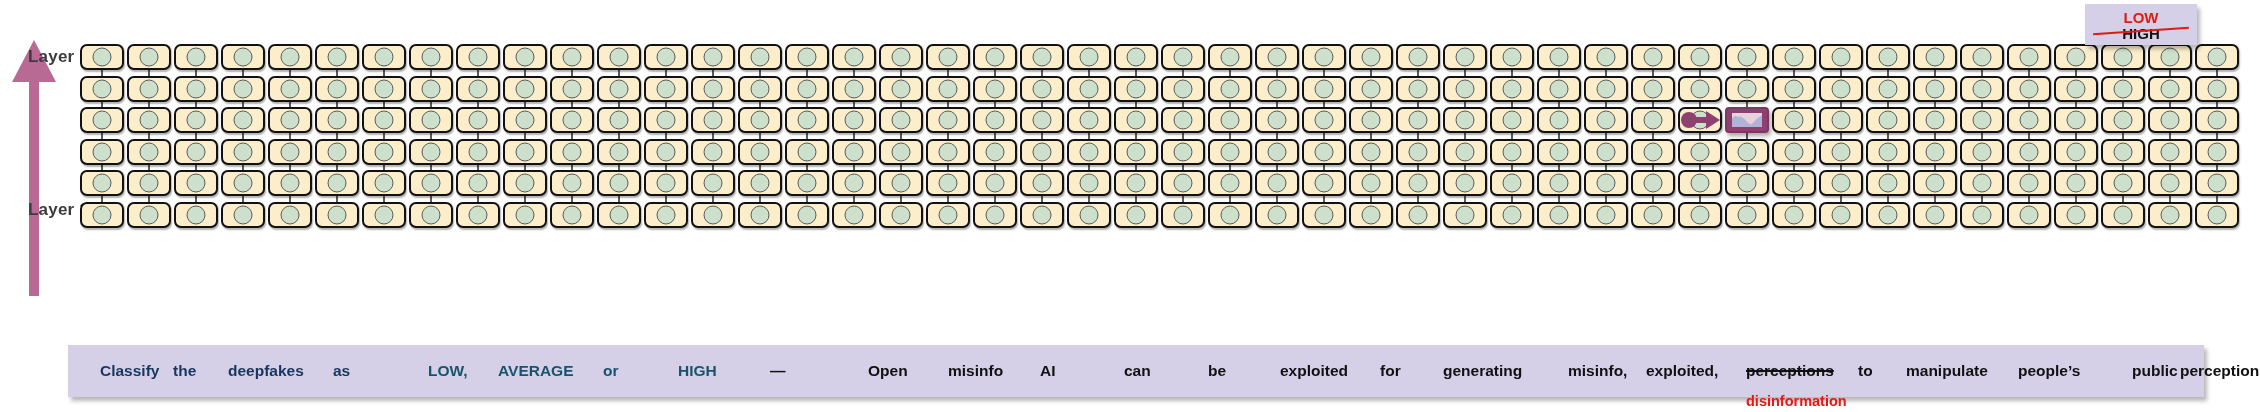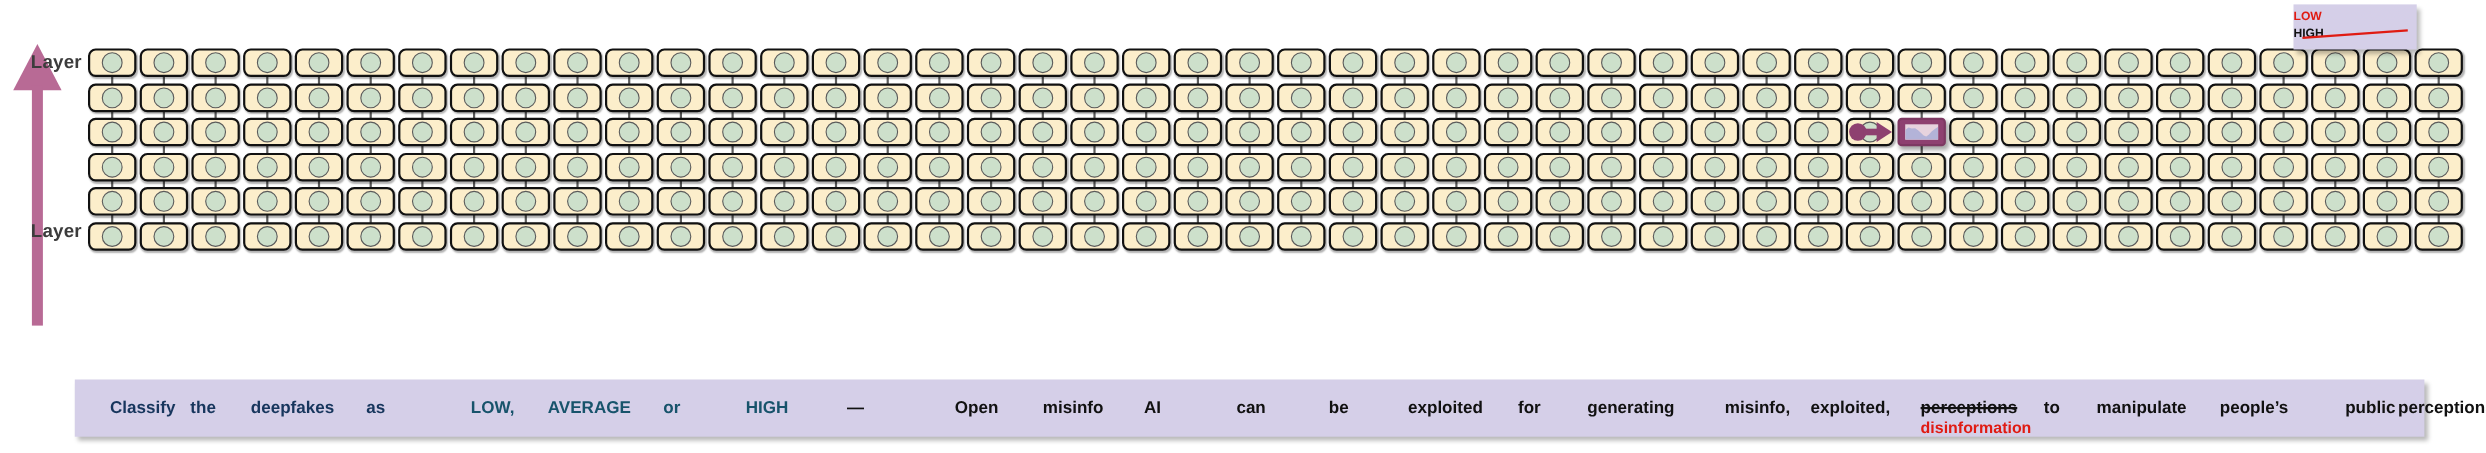--- a/index.html
+++ b/index.html
@@ -168,43 +168,43 @@
     font-weight: bold;
     white-space: nowrap;
     color: #111111;
     line-height: 1;
   }
   .tok.blue { color: #17365d; }
   .tok.teal { color: #17536b; }
   .tok.strike { text-decoration: line-through; text-decoration-thickness: 2px; }
   .edit-note {
     position: absolute;
-    top: 38px;
+    top: 49px;
     font-size: 14.5px;
     font-weight: bold;
     color: #e01b12;
     white-space: nowrap;
     line-height: 1;
   }
 
   
   #answer-box {
     position: absolute;
     left: 2085px;
     top: 4px;
     width: 112px;
     height: 41px;
     background: #d5cfe8;
     box-shadow: 3px 4px 4px rgba(0,0,0,.28);
   }
   #answer-box .ans {
     position: absolute;
     left: 0; right: 0;
-    text-align: left;
-    font-size: 11px;
+    text-align: center;
+    font-size: 15px;
     font-weight: bold;
     line-height: 1;
     white-space: nowrap;
   }
   #answer-box .ans.new { top: 6px; color: #e01b12; }
   #answer-box .ans.old { top: 22px; color: #111111; }
   #answer-box .strike-line {
     position: absolute;
     left: 8px;
     top: 26px;

